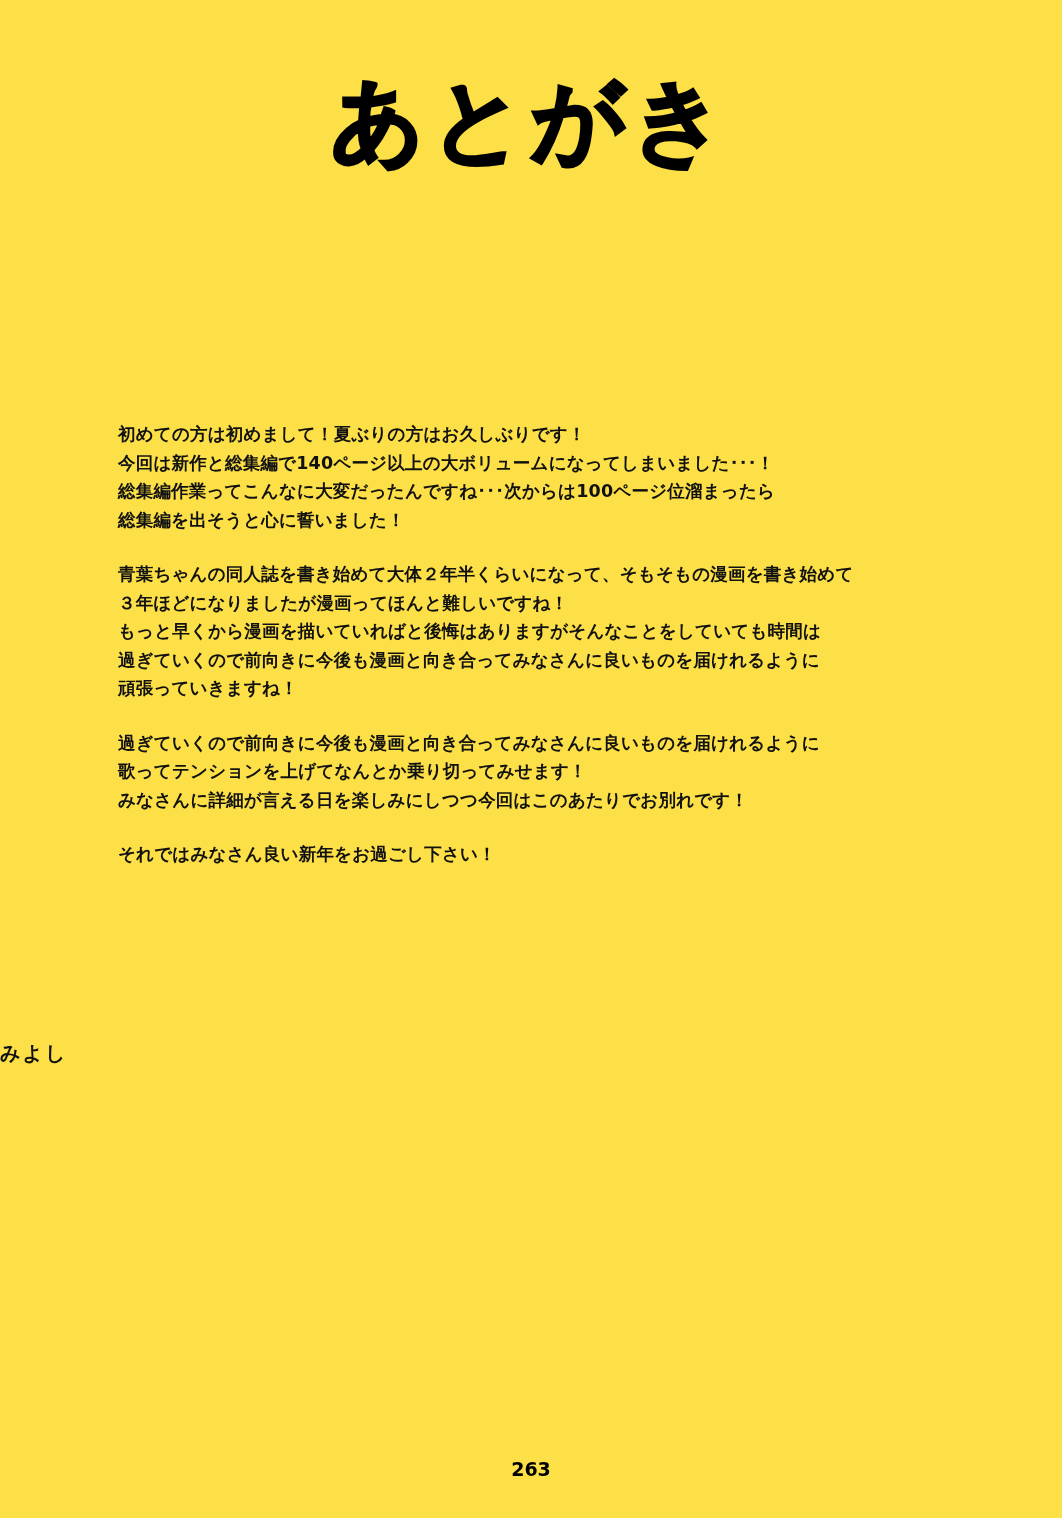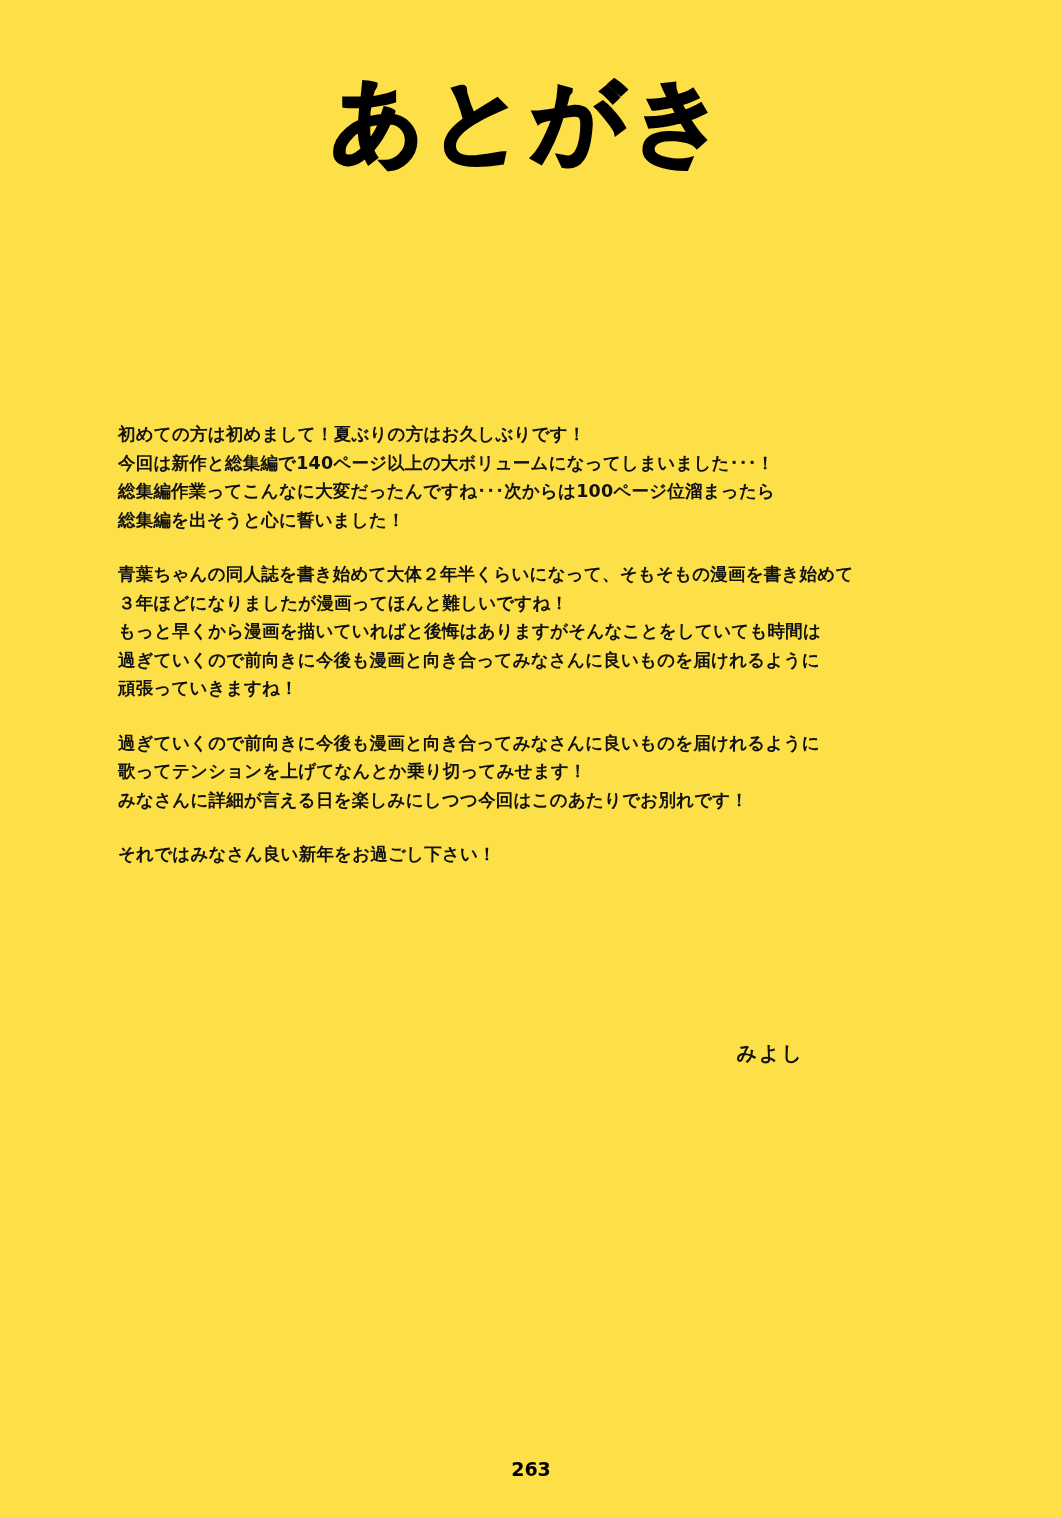--- a/index.html
+++ b/index.html
@@ -46,21 +46,21 @@
     letter-spacing: 0.2px;
   }
   .para:last-child {
     margin-bottom: 11px;
   }
   .signature {
     position: absolute;
     top: 1040px;
     left: 0;
     width: 856px;
-    text-align: right;
+    text-align: left;
     padding-right: 52px;
     box-sizing: border-box;
     font-size: 20px;
     font-weight: 600;
     letter-spacing: 2px;
   }
   .page-number {
     position: absolute;
     bottom: 38px;
     left: 0;

